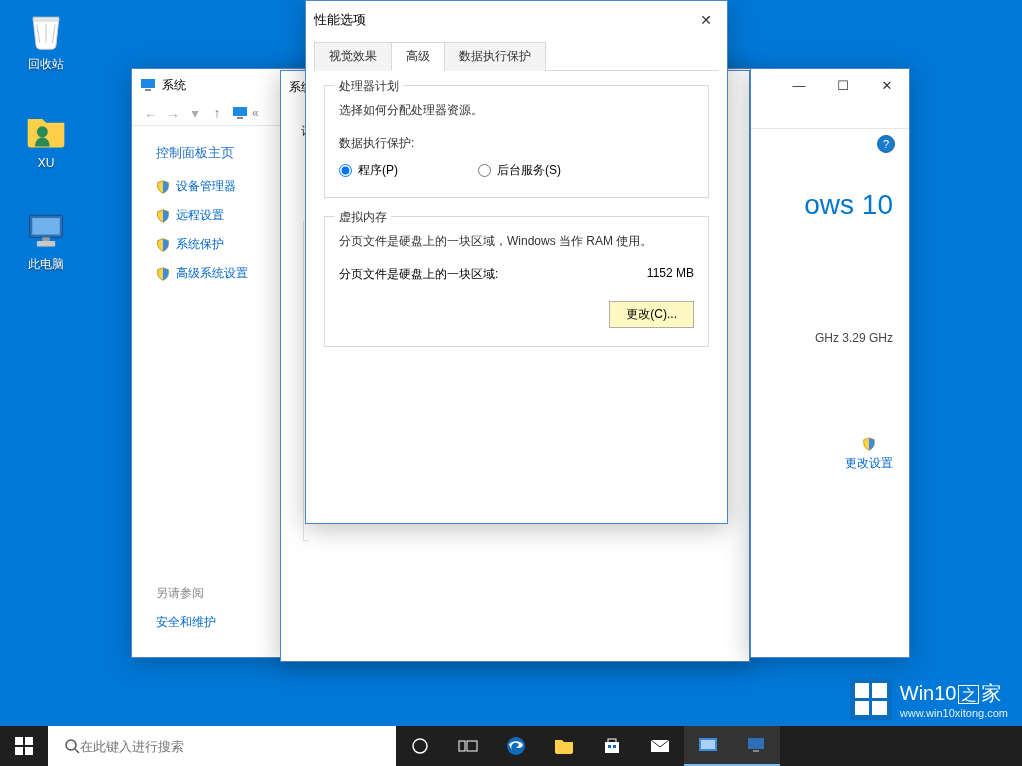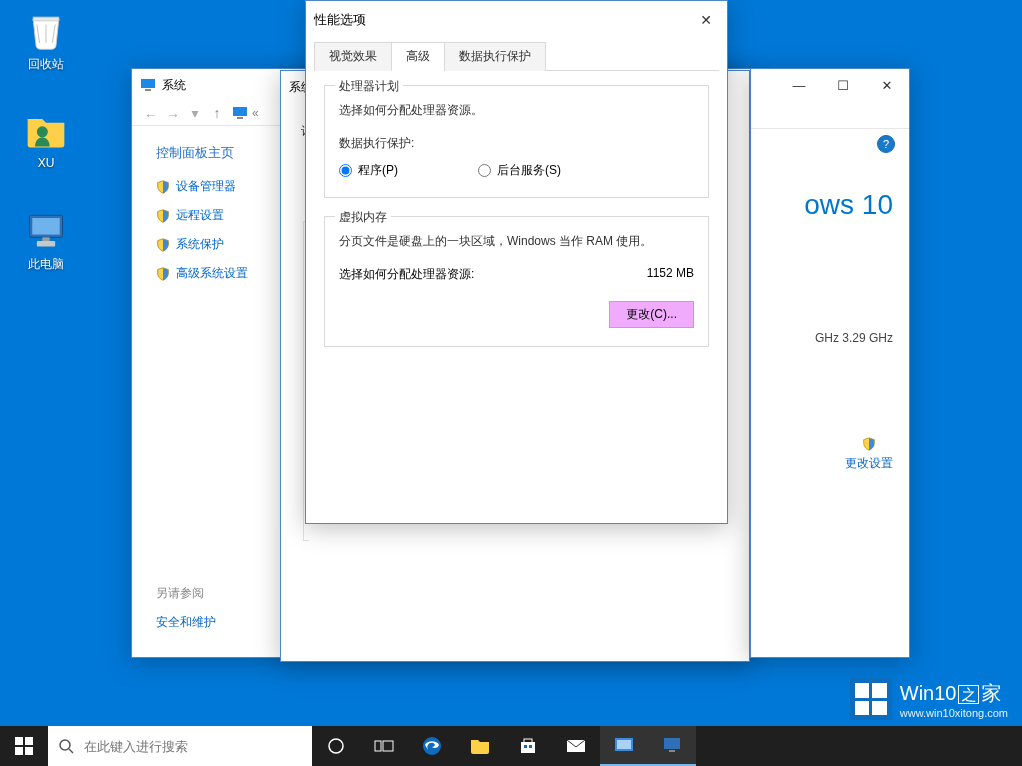--- a/index.html
+++ b/index.html
@@ -129,40 +129,40 @@
 }
 .groupbox p { font-size: 12px; color: #333; margin-bottom: 16px; }
 .groupbox .sub { margin-bottom: 10px; }
 .radio-row { display: flex; gap: 80px; align-items: center; }
 .radio-row label { display: flex; align-items: center; gap: 6px; font-size: 12px; cursor: pointer; }
 .radio-row input[type=radio] { width: 13px; height: 13px; }
 
 .vm-row { display: flex; justify-content: space-between; font-size: 12px; margin-bottom: 18px; }
 .change-btn-row { text-align: right; }
 .btn {
-  background: #f0abfc; border: 1px solid #adadad; padding: 4px 16px; font-size: 12px; cursor: pointer;
+  background: #fef9c3; border: 1px solid #adadad; padding: 4px 16px; font-size: 12px; cursor: pointer;
 }
 .btn:disabled { color: #9b9b9b; background: #eee; border-color: #dcdcdc; cursor: default; }
 
 #perf-dialog .dialog-buttons {
   position: absolute; bottom: 12px; right: 16px; display: flex; gap: 8px;
 }
 #perf-dialog .dialog-buttons .btn { width: 84px; height: 26px; padding: 0; }
 
 
 #taskbar {
   position: absolute; left: 0; bottom: 0; width: 100%; height: 40px;
   background: #1f1f1f; display: flex; align-items: center; color: #fff;
 }
 #taskbar .start {
   width: 48px; height: 40px; display: flex; align-items: center; justify-content: center;
 }
 #taskbar .search {
-  width: 264px; height: 40px; background: #fff; display: flex; align-items: center; padding: 0 10px;
-  color: #666; gap: 10px;
+  width: 348px; height: 40px; background: #fff; display: flex; align-items: center; padding: 0 16px;
+  color: #666; gap: 0;
 }
 #taskbar .search input {
   border: none; outline: none; font-size: 13px; flex: 1; background: transparent;
 }
 #taskbar .tb-icon {
   width: 48px; height: 40px; display: flex; align-items: center; justify-content: center;
 }
 #taskbar .tb-icon.active { border-bottom: 2px solid #76b9ed; background: #333; }
 
 
@@ -324,21 +324,21 @@
           <input type="radio" name="sched" style="">
           <span>后台服务(S)</span>
         </label>
       </div>
     </div>
 
     <div class="groupbox">
       <div class="legend">虚拟内存</div>
       <p>分页文件是硬盘上的一块区域，Windows 当作 RAM 使用。</p>
       <div class="vm-row">
-        <span>选择如何分配处理器资源:</span>
+        <span>分页文件是硬盘上的一块区域:</span>
         <span>1152 MB</span>
       </div>
       <div class="change-btn-row">
         <button class="btn">更改(C)...</button>
       </div>
     </div>
 
   </div>
 </div>
 

